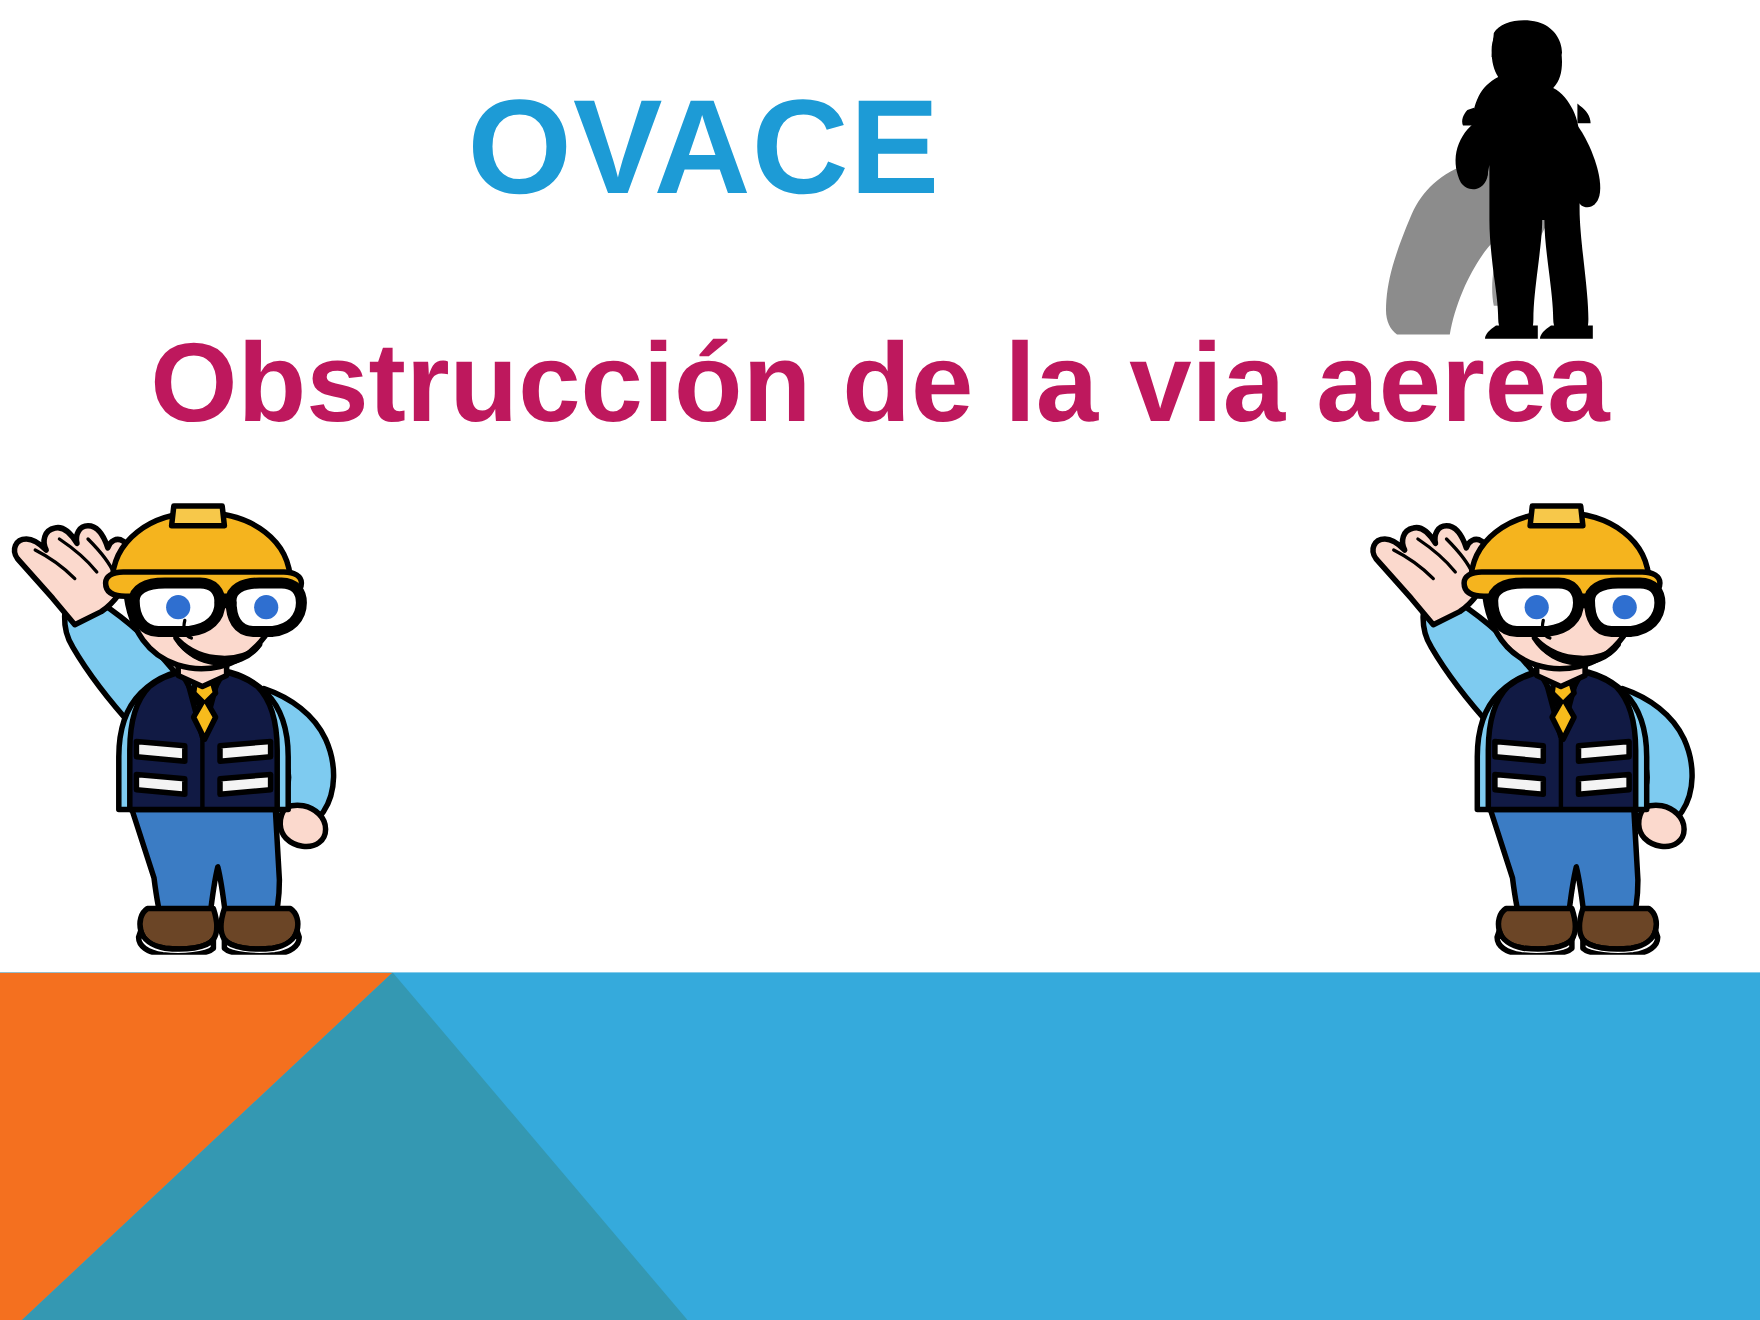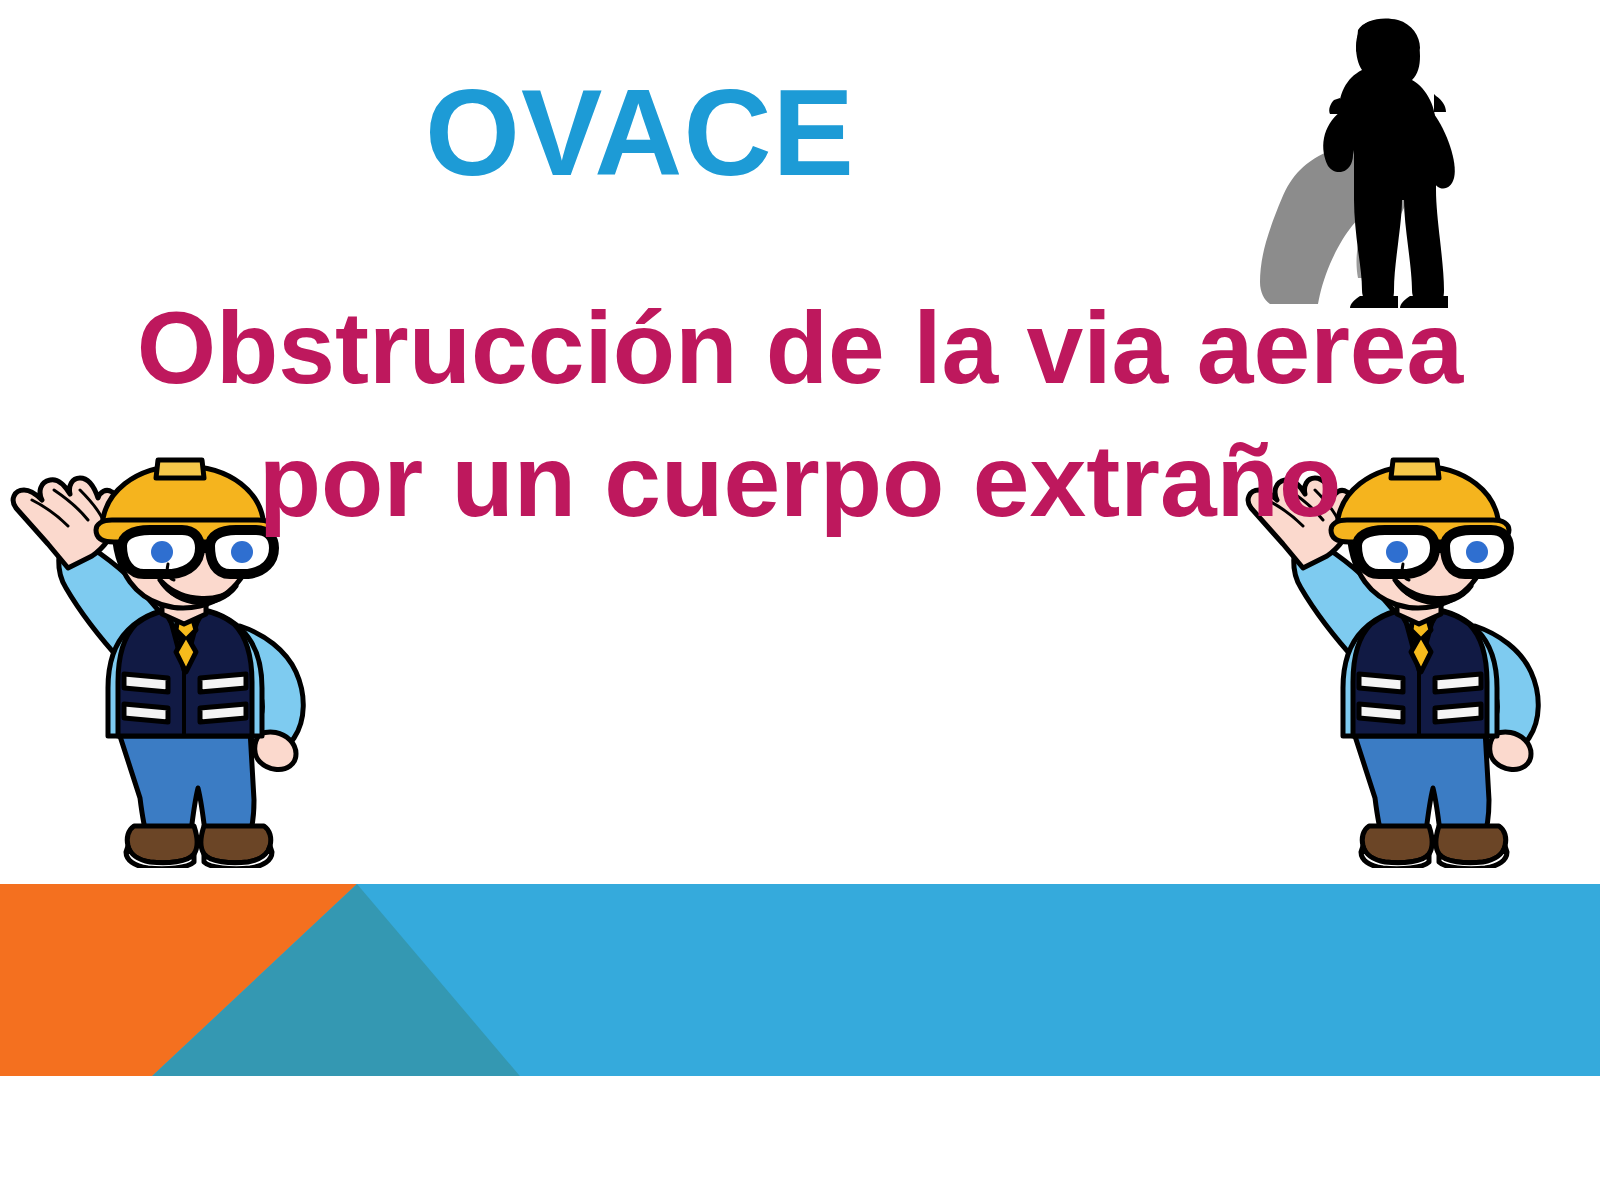--- a/index.html
+++ b/index.html
@@ -5,21 +5,21 @@
 <style>
   * { margin:0; padding:0; box-sizing:border-box; }
   html,body{
     width:1600px; height:1200px;
     background:#ffffff;
     font-family:"Liberation Sans", sans-serif;
     overflow:hidden;
   }
   .slide{
     position:relative;
-    width:1600px; height:1076px;
+    width:1600px; height:1200px;
     background:#ffffff;
     overflow:hidden;
   }
 
   
   .title-main{
     position:absolute;
     left:0; top:72px;
     width:1600px;
     text-align:center;
@@ -84,21 +84,20 @@
 </style>
 </head>
 <body>
 
 <div class="slide">
 
   <div class="title-main">OVACE</div>
 
   <div class="subtitle">
     <span class="ln1">Obstrucción de la via aerea</span>
-    <span class="ln2">por un cuerpo extraño</span>
   </div>
 
   <div class="silhouette">
     <svg viewBox="0 0 240 305" xmlns="http://www.w3.org/2000/svg">
 
       <path d="M126 142 C112 140 96 142 84 146 C72 150 60 158 52 166
                C44 174 38 184 34 194 C28 208 22 224 18 238
                C14 252 12 266 12 278 C12 288 16 296 22 300
                L70 300 C72 288 76 274 82 260 C88 246 96 232 104 222
                C112 212 120 204 128 198 C134 194 140 190 144 186

